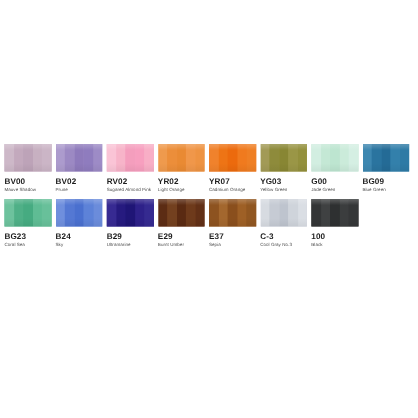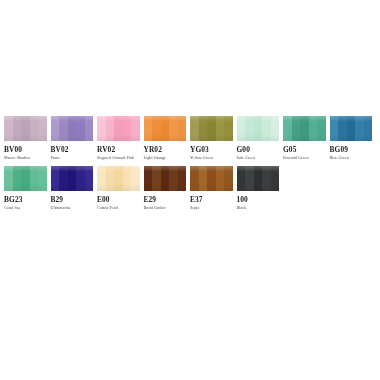--- a/index.html
+++ b/index.html
@@ -16,28 +16,27 @@
   }
   #sheet {
     position: relative;
     width: 380px;
     height: 380px;
     background: #ffffff;
   }
   #grid {
     position: absolute;
     left: 4px;
-    top: 116px;
+    top: 131px;
     width: 372px;
     display: grid;
     grid-template-columns: repeat(8, 46.5px);
     grid-auto-rows: 50px;
     column-gap: 0px;
     row-gap: 0px;
-    font-family: Liberation Serif, serif;
   }
   .cell {
     width: 46.5px;
     height: 50px;
     box-sizing: border-box;
     padding-right: 4px;
   }
   .swatch {
     position: relative;
     width: 42.5px;
@@ -136,20 +135,34 @@
             <i style="background: rgb(233, 138, 51);"></i>
             <i style="background: rgb(240, 151, 74);"></i>
             <i style="background: rgb(238, 147, 66);"></i>
           </div>
           <div class="sheen"></div>
         </div>
         <div class="code">YR02</div>
         <div class="cname">Light Orange</div>
       </div>
       <div class="cell">
+        <div class="swatch" style="background: rgb(239, 115, 24);">
+          <div class="bands">
+            <i style="background: rgb(240, 130, 44);"></i>
+            <i style="background: rgb(238, 116, 21);"></i>
+            <i style="background: rgb(236, 106, 13);"></i>
+            <i style="background: rgb(240, 122, 30);"></i>
+            <i style="background: rgb(239, 127, 36);"></i>
+          </div>
+          <div class="sheen"></div>
+        </div>
+        <div class="code">YR07</div>
+        <div class="cname">Cadmium Orange</div>
+      </div>
+      <div class="cell">
         <div class="swatch" style="background: rgb(154, 148, 66);">
           <div class="bands">
             <i style="background: rgb(162, 154, 86);"></i>
             <i style="background: rgb(142, 139, 59);"></i>
             <i style="background: rgb(136, 134, 51);"></i>
             <i style="background: rgb(154, 150, 70);"></i>
             <i style="background: rgb(147, 144, 60);"></i>
           </div>
           <div class="sheen"></div>
         </div>
@@ -164,34 +177,20 @@
             <i style="background: rgb(189, 229, 208);"></i>
             <i style="background: rgb(203, 235, 218);"></i>
             <i style="background: rgb(213, 239, 227);"></i>
           </div>
           <div class="sheen"></div>
         </div>
         <div class="code">G00</div>
         <div class="cname">Jade Green</div>
       </div>
       <div class="cell">
-        <div class="swatch" style="background: rgb(79, 174, 144);">
-          <div class="bands">
-            <i style="background: rgb(95, 183, 155);"></i>
-            <i style="background: rgb(71, 159, 132);"></i>
-            <i style="background: rgb(63, 154, 127);"></i>
-            <i style="background: rgb(84, 176, 148);"></i>
-            <i style="background: rgb(77, 171, 141);"></i>
-          </div>
-          <div class="sheen"></div>
-        </div>
-        <div class="code">G05</div>
-        <div class="cname">Emerald Green</div>
-      </div>
-      <div class="cell">
         <div class="swatch" style="background: rgb(47, 123, 167);">
           <div class="bands">
             <i style="background: rgb(61, 135, 176);"></i>
             <i style="background: rgb(42, 116, 159);"></i>
             <i style="background: rgb(36, 107, 150);"></i>
             <i style="background: rgb(51, 128, 171);"></i>
             <i style="background: rgb(46, 122, 165);"></i>
           </div>
           <div class="sheen"></div>
         </div>
@@ -206,48 +205,48 @@
             <i style="background: rgb(70, 171, 129);"></i>
             <i style="background: rgb(95, 188, 148);"></i>
             <i style="background: rgb(104, 192, 154);"></i>
           </div>
           <div class="sheen"></div>
         </div>
         <div class="code">BG23</div>
         <div class="cname">Coral Sea</div>
       </div>
       <div class="cell">
+        <div class="swatch" style="background: rgb(90, 127, 214);">
+          <div class="bands">
+            <i style="background: rgb(111, 143, 221);"></i>
+            <i style="background: rgb(84, 120, 211);"></i>
+            <i style="background: rgb(74, 112, 207);"></i>
+            <i style="background: rgb(93, 130, 216);"></i>
+            <i style="background: rgb(107, 140, 219);"></i>
+          </div>
+          <div class="sheen"></div>
+        </div>
+        <div class="code">B24</div>
+        <div class="cname">Sky</div>
+      </div>
+      <div class="cell">
         <div class="swatch" style="background: rgb(43, 31, 134);">
           <div class="bands">
             <i style="background: rgb(55, 42, 146);"></i>
             <i style="background: rgb(38, 26, 127);"></i>
             <i style="background: rgb(31, 21, 118);"></i>
             <i style="background: rgb(46, 33, 137);"></i>
             <i style="background: rgb(53, 42, 144);"></i>
           </div>
           <div class="sheen"></div>
         </div>
         <div class="code">B29</div>
         <div class="cname">Ultramarine</div>
       </div>
       <div class="cell">
-        <div class="swatch" style="background: rgb(247, 223, 178);">
-          <div class="bands">
-            <i style="background: rgb(249, 230, 193);"></i>
-            <i style="background: rgb(246, 220, 171);"></i>
-            <i style="background: rgb(244, 215, 159);"></i>
-            <i style="background: rgb(248, 225, 181);"></i>
-            <i style="background: rgb(250, 232, 198);"></i>
-          </div>
-          <div class="sheen"></div>
-        </div>
-        <div class="code">E00</div>
-        <div class="cname">Cotton Pearl</div>
-      </div>
-      <div class="cell">
         <div class="swatch" style="background: rgb(106, 52, 24);">
           <div class="bands">
             <i style="background: rgb(92, 44, 20);"></i>
             <i style="background: rgb(115, 64, 31);"></i>
             <i style="background: rgb(90, 42, 18);"></i>
             <i style="background: rgb(110, 58, 27);"></i>
             <i style="background: rgb(98, 48, 22);"></i>
           </div>
           <div class="sheen"></div>
         </div>
@@ -262,20 +261,34 @@
             <i style="background: rgb(138, 79, 29);"></i>
             <i style="background: rgb(158, 96, 38);"></i>
             <i style="background: rgb(145, 87, 33);"></i>
           </div>
           <div class="sheen"></div>
         </div>
         <div class="code">E37</div>
         <div class="cname">Sepia</div>
       </div>
       <div class="cell">
+        <div class="swatch" style="background: rgb(204, 209, 217);">
+          <div class="bands">
+            <i style="background: rgb(215, 219, 225);"></i>
+            <i style="background: rgb(198, 203, 212);"></i>
+            <i style="background: rgb(190, 196, 206);"></i>
+            <i style="background: rgb(207, 212, 219);"></i>
+            <i style="background: rgb(218, 222, 228);"></i>
+          </div>
+          <div class="sheen"></div>
+        </div>
+        <div class="code">C-3</div>
+        <div class="cname">Cool Gray No.3</div>
+      </div>
+      <div class="cell">
         <div class="swatch" style="background: rgb(58, 60, 61);">
           <div class="bands">
             <i style="background: rgb(51, 53, 54);"></i>
             <i style="background: rgb(63, 65, 66);"></i>
             <i style="background: rgb(46, 48, 49);"></i>
             <i style="background: rgb(59, 61, 62);"></i>
             <i style="background: rgb(53, 55, 56);"></i>
           </div>
           <div class="sheen"></div>
         </div>

